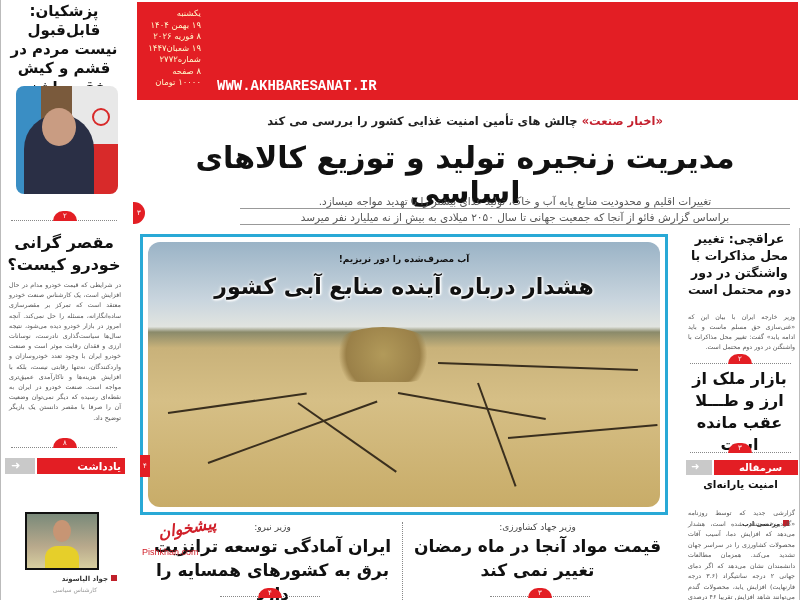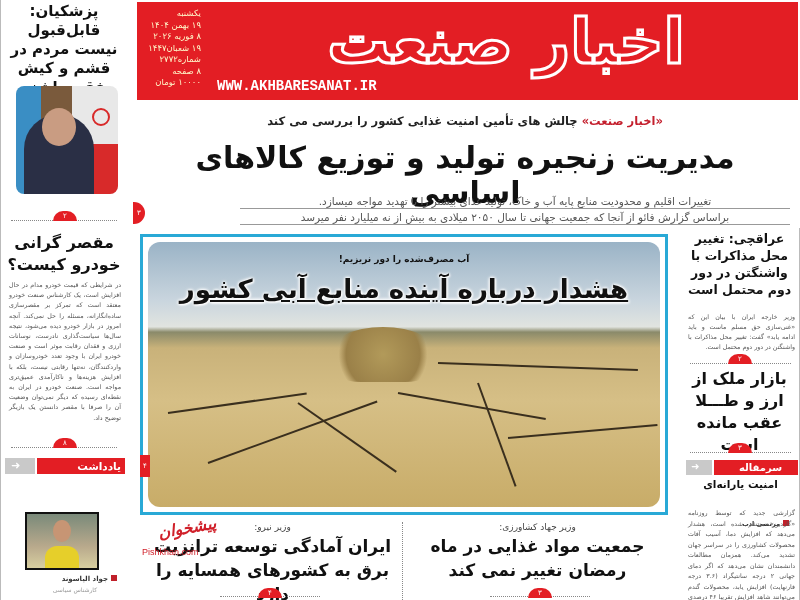--- a/index.html
+++ b/index.html
@@ -73,22 +73,22 @@
   .sub-lead.l2 { top: 211px; }
   .side-badge { position: absolute; left: 133px; width: 12px; height: 22px; background: #e31e24; border-radius: 0 12px 12px 0; color: #fff; font-size: 7px; line-height: 22px; text-align: center; }
 
   .feature-box { position: absolute; left: 140px; top: 234px; width: 528px; height: 281px; border: 3px solid #29a9d6; background: #fff; }
   .feature-photo { position: absolute; left: 5px; top: 5px; right: 5px; bottom: 5px; border-radius: 12px; overflow: hidden;
     background: linear-gradient(180deg, #9ab3c6 0%, #c9d5de 22%, #e1e4e0 32%, #8a8a6a 34%, #c9b27a 40%, #d6bf86 60%, #c8ac68 100%); }
   .feature-photo .crack { position: absolute; background: #3a2f1e; height: 2px; transform-origin: left center; }
   .feature-photo .bush { position: absolute; left: 180px; top: 85px; width: 110px; height: 55px; border-radius: 50% 50% 30% 30%;
     background: radial-gradient(circle, #b29a5a 0%, #9a8048 60%, rgba(154,128,72,0) 72%); }
   .feature-kicker { position: absolute; top: 12px; left: 0; right: 0; text-align: center; font-size: 9px; color: #111; font-weight: bold; }
-  .feature-title { position: absolute; top: 32px; left: 0; right: 0; text-align: center; font-size: 26px; font-weight: bold; color: #111;
-    text-shadow: 0 0 3px #fff, 0 0 3px #fff, 0 0 4px #fff, 1px 1px 2px #fff; text-decoration: underline; }
+  .feature-title { position: absolute; top: 32px; left: 0; right: 0; text-align: center; font-size: 22px; font-weight: bold; color: #111;
+    text-shadow: 0 0 3px #fff, 0 0 3px #fff, 0 0 4px #fff, 1px 1px 2px #fff; }
   .feature-badge { position: absolute; left: -3px; top: 218px; width: 10px; height: 22px; background: #e31e24; color: #fff; font-size: 7px; line-height: 22px; text-align: center; }
 
   .bottom-story { position: absolute; top: 520px; text-align: center; }
   .bottom-story .kick { font-size: 9px; color: #444; line-height: 14px; }
   .bottom-story .title { font-weight: bold; font-size: 17px; line-height: 24px; color: #111; }
   .story-left { left: 150px; width: 245px; }
   .story-right { left: 410px; width: 255px; }
   .col-divider { position: absolute; left: 402px; top: 522px; height: 78px; border-left: 1px dotted #888; }
 
   .watermark { position: absolute; left: 140px; top: 520px; width: 80px; height: 60px; color: #d0202a; font-style: italic; font-size: 16px; font-weight: bold; transform: rotate(-10deg); }
@@ -107,21 +107,20 @@
   .rc-edit-author { position: absolute; top: 268px; right: 10px; font-size: 6.5px; font-weight: bold; color: #333; margin-top: 24px; }
   .rc-edit-author .sq { display: inline-block; width: 6px; height: 6px; background: #c0202a; margin-left: 3px; }
   .rc-edit-body { position: absolute; top: 280px; left: 6px; right: 4px; font-size: 6.3px; line-height: 10.5px; color: #555; text-align: justify; }
 </style>
 </head>
 <body>
 
 <div class="page">
 
   <div class="masthead">
-    <div class="masthead-logo">اخبار صنعت</div>
     <div class="masthead-url">WWW.AKHBARESANAT.IR</div>
     <div class="masthead-info">
       <div>یکشنبه</div>
       <div>۱۹ بهمن ۱۴۰۴</div>
       <div>۸ فوریه ۲۰۲۶</div>
       <div>۱۹ شعبان۱۴۴۷</div>
       <div>شماره۲۷۷۲</div>
       <div>۸ صفحه</div>
       <div>۱۰۰۰۰ تومان</div>
     </div>
@@ -187,21 +186,21 @@
     <div class="kick">وزیر نیرو:</div>
     <div class="title">ایران آمادگی توسعه ترانزیت برق به کشورهای همسایه را دارد</div>
   </div>
   <div class="dotted" style="top:596px;left:220px;width:100px;"></div>
   <div class="page-badge" style="top:588px;left:258px;">۴</div>
 
   <div class="col-divider"></div>
 
   <div class="bottom-story story-right">
     <div class="kick">وزیر جهاد کشاورزی:</div>
-    <div class="title">جمعیت مواد غذایی در ماه رمضان تغییر نمی کند</div>
+    <div class="title">قیمت مواد آنجا در ماه رمضان تغییر نمی کند</div>
   </div>
   <div class="dotted" style="top:596px;left:490px;width:100px;"></div>
   <div class="page-badge" style="top:588px;left:528px;">۳</div>
 
   <div class="watermark">پیشخوان</div>
   <div class="watermark-url">Pishkhan.com</div>
 
   <div class="right-col">
     <div class="rc-headline1">عراقچی: تغییر محل مذاکرات با واشنگتن در دور دوم محتمل است</div>
     <div class="rc-body1">وزیر خارجه ایران با بیان این که «غنی‌سازی حق مسلم ماست و باید ادامه یابد» گفت: تغییر محل مذاکرات با واشنگتن در دور دوم محتمل است.</div>

